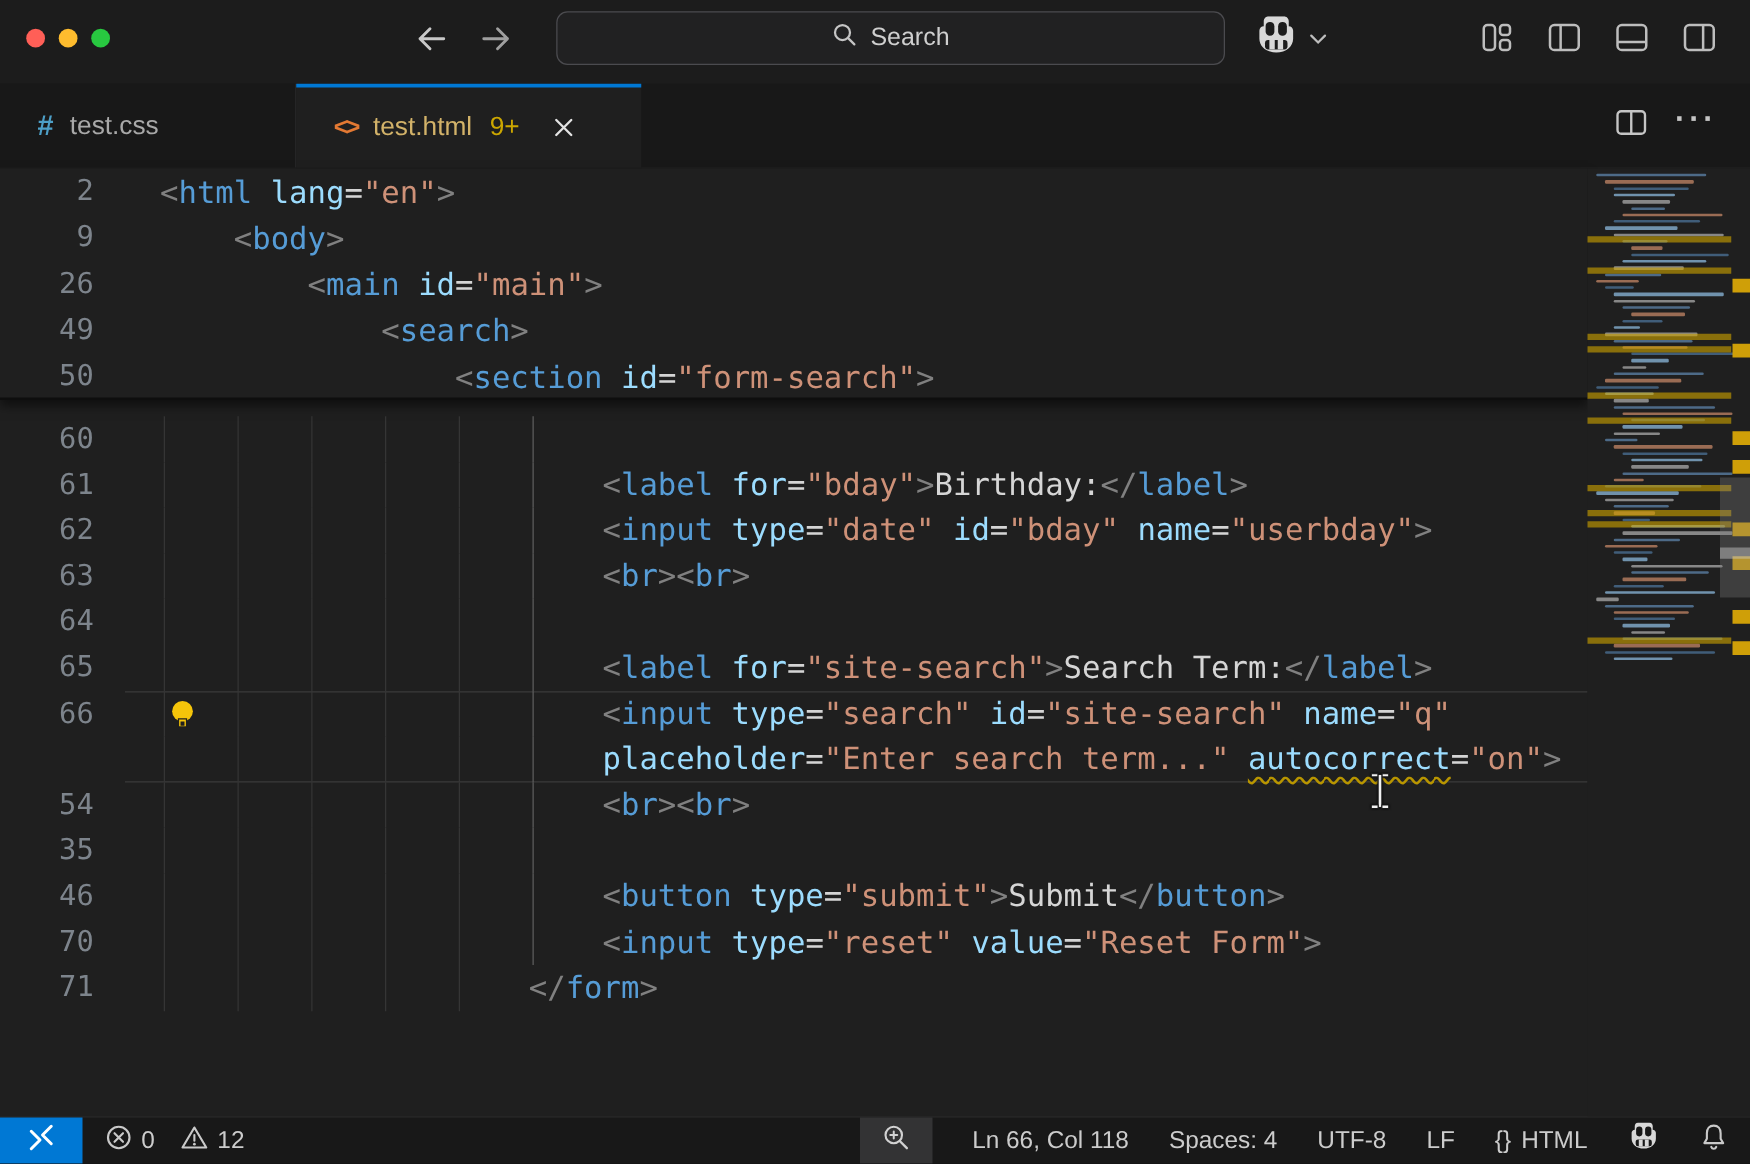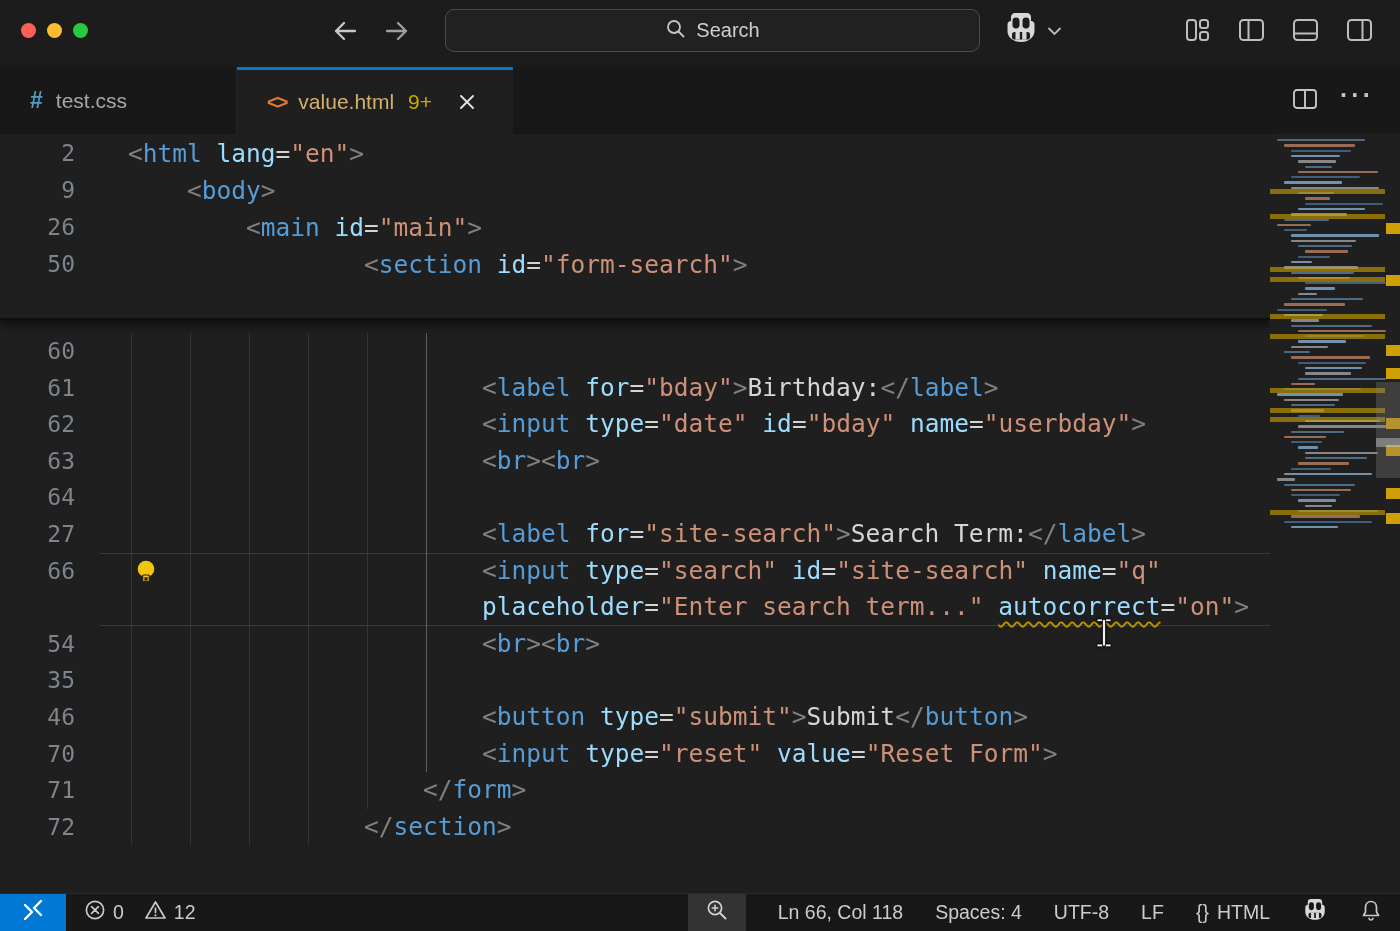--- a/index.html
+++ b/index.html
@@ -153,21 +153,21 @@
     </div>
   </div>
 
   <div class="tabstrip">
     <div class="tab inactive">
       <span class="css-hash">#</span>
       <span>test.css</span>
     </div>
     <div class="tab active">
       <span class="html-brackets">&lt;&gt;</span>
-      <span class="tab-label-mod">value.html</span>
+      <span class="tab-label-mod">test.html</span>
       <span class="tab-badge">9+</span>
       <span class="tab-close">
         <svg width="18" height="18" viewBox="0 0 18 18">
             <path d="M3 3 L15 15 M15 3 L3 15" stroke="#e2e2e2" stroke-width="1.9" stroke-linecap="round"></path>
           </svg>
       </span>
     </div>
     <div class="tab-actions">
       <span>
         <svg width="26" height="22" viewBox="0 0 26 22">
@@ -193,20 +193,26 @@
             <span class="txt" style="left: 87px;"><span class="tok p">&lt;</span><span class="tok t">body</span><span class="tok p">&gt;</span></span>
           </div>
         </div>
         <div class="srow">
           <span class="ln">26</span>
           <div class="ct">
             <span class="txt" style="left: 146px;"><span class="tok p">&lt;</span><span class="tok t">main</span><span class="tok x"> </span><span class="tok a">id</span><span class="tok o">=</span><span class="tok s">"main"</span><span class="tok p">&gt;</span></span>
           </div>
         </div>
         <div class="srow">
+          <span class="ln">49</span>
+          <div class="ct">
+            <span class="txt" style="left: 205px;"><span class="tok p">&lt;</span><span class="tok t">search</span><span class="tok p">&gt;</span></span>
+          </div>
+        </div>
+        <div class="srow">
           <span class="ln">50</span>
           <div class="ct">
             <span class="txt" style="left: 264px;"><span class="tok p">&lt;</span><span class="tok t">section</span><span class="tok x"> </span><span class="tok a">id</span><span class="tok o">=</span><span class="tok s">"form-search"</span><span class="tok p">&gt;</span></span>
           </div>
         </div>
       </div>
     <div class="codelines">
         <div class="crow">
           <span class="ln">60</span>
           <div class="ct">
@@ -259,21 +265,21 @@
           <div class="ct">
             <span class="guide" style="left: 31px;"></span>
             <span class="guide" style="left: 90px;"></span>
             <span class="guide" style="left: 149px;"></span>
             <span class="guide" style="left: 208px;"></span>
             <span class="guide" style="left: 267px;"></span>
             <span class="guide act" style="left: 326px;"></span>
           </div>
         </div>
         <div class="crow">
-          <span class="ln">27</span>
+          <span class="ln">65</span>
           <div class="ct">
             <span class="guide" style="left: 31px;"></span>
             <span class="guide" style="left: 90px;"></span>
             <span class="guide" style="left: 149px;"></span>
             <span class="guide" style="left: 208px;"></span>
             <span class="guide" style="left: 267px;"></span>
             <span class="guide act" style="left: 326px;"></span>
             <span class="txt" style="left: 382px;"><span class="tok p">&lt;</span><span class="tok t">label</span><span class="tok x"> </span><span class="tok a">for</span><span class="tok o">=</span><span class="tok s">"site-search"</span><span class="tok p">&gt;</span><span class="tok x">Search Term:</span><span class="tok p">&lt;/</span><span class="tok t">label</span><span class="tok p">&gt;</span></span>
           </div>
         </div>
@@ -355,30 +361,20 @@
         </div>
         <div class="crow">
           <span class="ln">71</span>
           <div class="ct">
             <span class="guide" style="left: 31px;"></span>
             <span class="guide" style="left: 90px;"></span>
             <span class="guide" style="left: 149px;"></span>
             <span class="guide" style="left: 208px;"></span>
             <span class="guide" style="left: 267px;"></span>
             <span class="txt" style="left: 323px;"><span class="tok p">&lt;/</span><span class="tok t">form</span><span class="tok p">&gt;</span></span>
-          </div>
-        </div>
-        <div class="crow">
-          <span class="ln">72</span>
-          <div class="ct">
-            <span class="guide" style="left: 31px;"></span>
-            <span class="guide" style="left: 90px;"></span>
-            <span class="guide" style="left: 149px;"></span>
-            <span class="guide" style="left: 208px;"></span>
-            <span class="txt" style="left: 264px;"><span class="tok p">&lt;/</span><span class="tok t">section</span><span class="tok p">&gt;</span></span>
           </div>
         </div>
       </div>
 
     <div class="minimap">
       <div>
           <div class="mm-row" style="top: 4px; left: 7px; width: 88px; background: rgb(86, 120, 154);"></div>
           <div class="mm-row" style="top: 9.3px; left: 14px; width: 71px; background: rgb(176, 122, 94);"></div>
           <div class="mm-row" style="top: 14.6px; left: 21px; width: 60px; background: rgb(70, 105, 138);"></div>
           <div class="mm-row" style="top: 19.9px; left: 21px; width: 49px; background: rgb(127, 167, 199);"></div>

